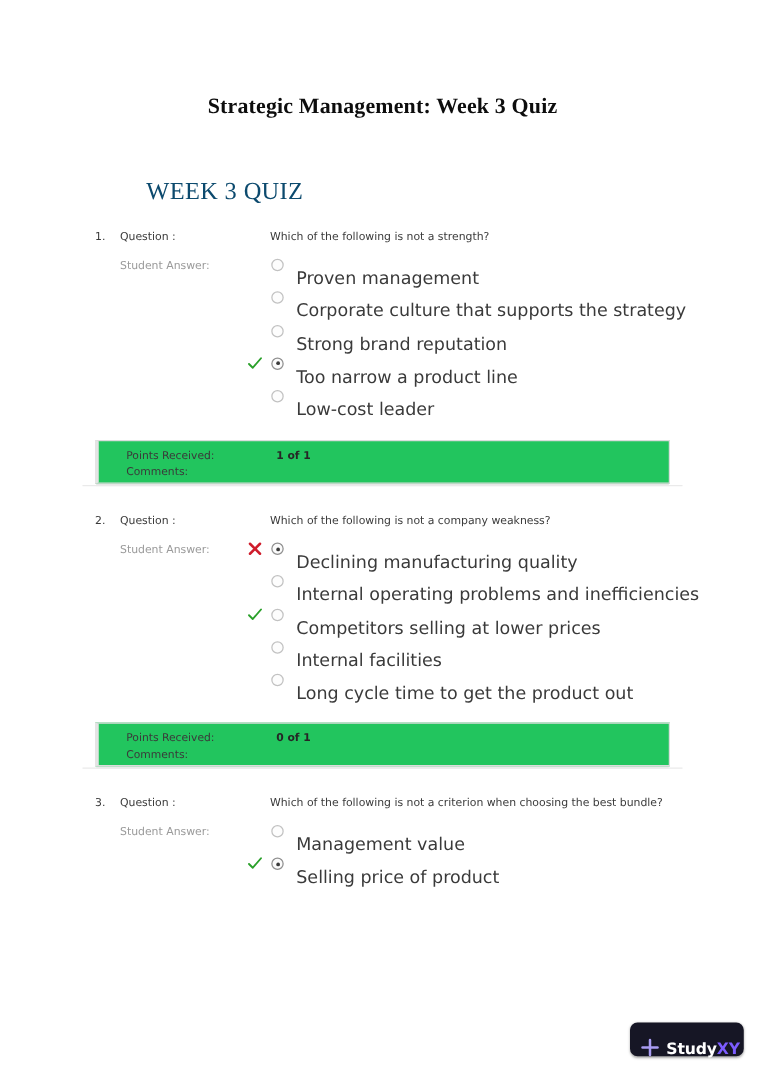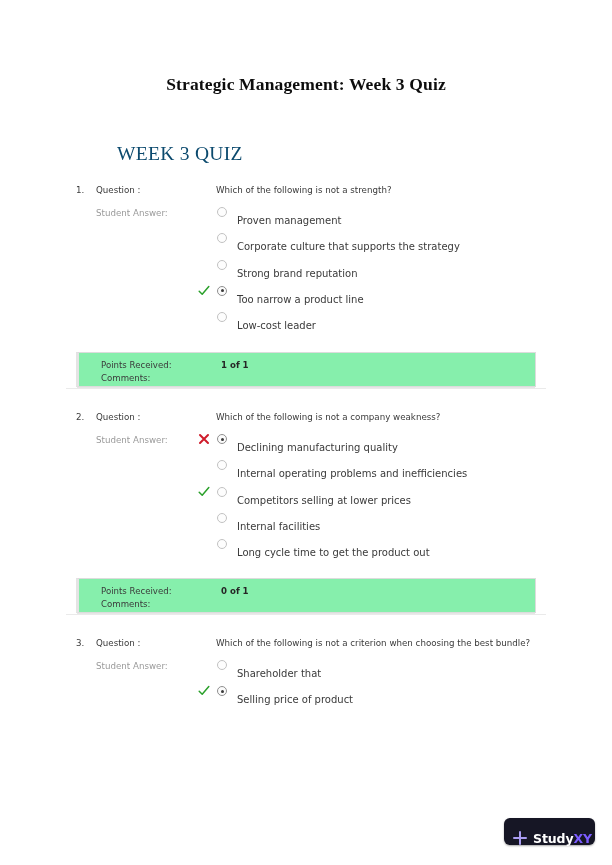--- a/index.html
+++ b/index.html
@@ -142,32 +142,32 @@
     width: 3px;
     height: 3px;
     border-radius: 50%;
     background: #3a3a3a;
   }
 
   .opt-text {
     position: absolute;
     left: 237px;
     top: 10px;
-    font-size: 10px;
+    font-size: 14px;
     color: #3a3a3a;
     white-space: nowrap;
   }
 
   
   .points-box {
     position: absolute;
     left: 76px;
     width: 460px;
     height: 35px;
-    background: #86efac;
+    background: #22c55e;
     border: 1px solid #dcdcdc;
     border-left: 3px solid #e4e4e4;
     box-sizing: border-box;
     box-shadow: 0 2px 0 -1px #e6e6e6, 0 3px 0 -1px #f2f2f2;
   }
   .points-box .pb-inner {
     position: relative;
     width: 100%;
     height: 100%;
   }
@@ -345,21 +345,21 @@
       </div>
       <div class="pb-underline" style="top: 614px;"></div>
       <div class="question-block" style="top: 638px;">
         <div class="q-num">3.</div>
         <div class="q-label">Question :</div>
         <div class="q-text">Which of the following is not a criterion when choosing the best bundle?</div>
         <div class="sa-label">Student Answer:</div>
         <div class="options">
           <div class="option-row">
             <span class="radio"></span>
-            <span class="opt-text">Shareholder that</span>
+            <span class="opt-text">Management value</span>
           </div>
           <div class="option-row">
             <span class="mark check">
               <svg width="12" height="12" viewBox="0 0 12 12">
                 <path d="M1.2 6.2 L4.2 9.2 L10.8 1.6" fill="none" stroke="#2aa02a" stroke-width="1.5" stroke-linecap="round" stroke-linejoin="round"></path>
               </svg>
             </span>
             <span class="radio selected"></span>
             <span class="opt-text">Selling price of product</span>
           </div>

